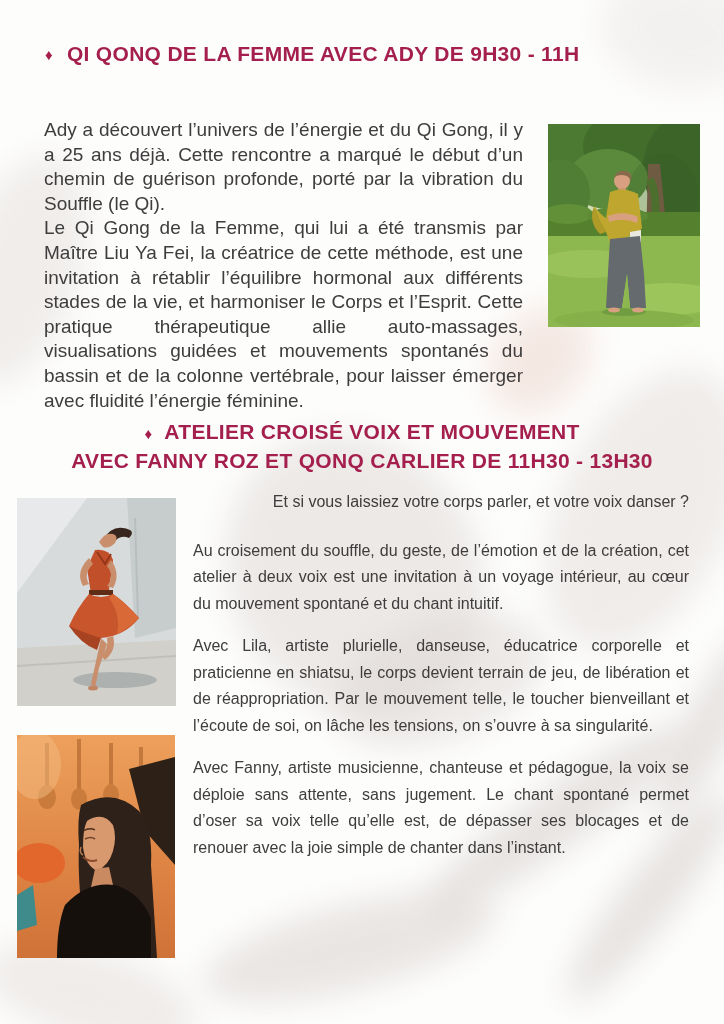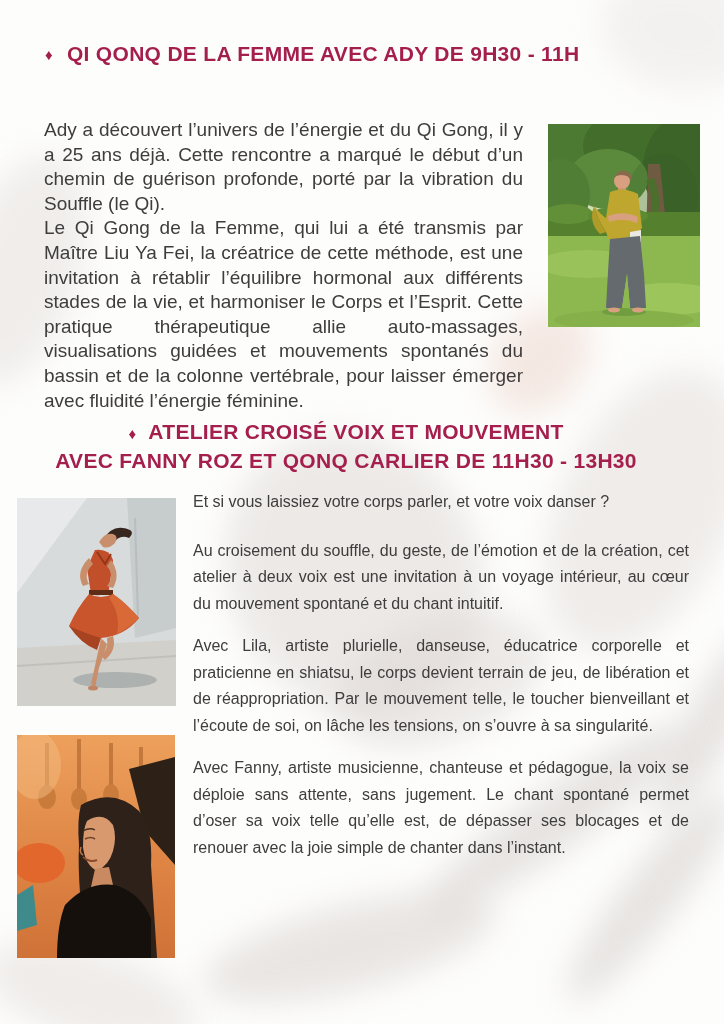--- a/index.html
+++ b/index.html
@@ -23,33 +23,33 @@
   .bullet{font-size:15px;line-height:1;}
   .s1-text{
     position:absolute;top:86px;left:44px;width:479px;
     color:#3e3c3c;font-size:19px;line-height:24.6px;text-align:justify;margin-top:32px;
   }
   .s1-text p{margin:0;}
   .photo{position:absolute;display:block;}
   #qigong-photo{top:124px;left:548px;}
   
   .s2-title{
-    position:absolute;top:417px;left:8px;width:676px;text-align:center;
+    position:absolute;top:417px;left:24px;width:676px;text-align:center;
     color:#a41f4d;font-weight:700;font-size:21px;letter-spacing:.3px;line-height:29px;
   }
   .s2-title .bullet{margin-right:12px;}
   #dancer-photo{top:498px;left:17px;}
   #portrait-photo{top:735px;left:17px;}
   .s2-text{
     position:absolute;top:489px;left:193px;width:496px;
     color:#3e3c3c;font-size:16px;line-height:26.5px;text-align:justify;
   }
   .s2-text p{margin:0;}
   .s2-text p.gap{margin-top:16px;}
-  .s2-text p.intro{margin-bottom:22px;text-align:left;}
+  .s2-text p.intro{margin-bottom:22px;text-align:right;}
 </style>
 </head>
 <body>
 
 <div>
   <div class="wm a" style="top:150px;left:-40px;width:120px;height:240px;transform:rotate(18deg);opacity:.55;"></div>
   <div class="wm warm" style="top:300px;left:495px;width:90px;height:120px;transform:rotate(40deg);opacity:.8;"></div>
   <div class="wm a" style="top:360px;left:560px;width:170px;height:300px;transform:rotate(25deg);opacity:.6;"></div>
   <div class="wm b" style="top:430px;left:230px;width:250px;height:290px;transform:rotate(-28deg);opacity:.5;"></div>
   <div class="wm b" style="top:620px;left:330px;width:220px;height:120px;transform:rotate(-20deg);opacity:.5;"></div>

